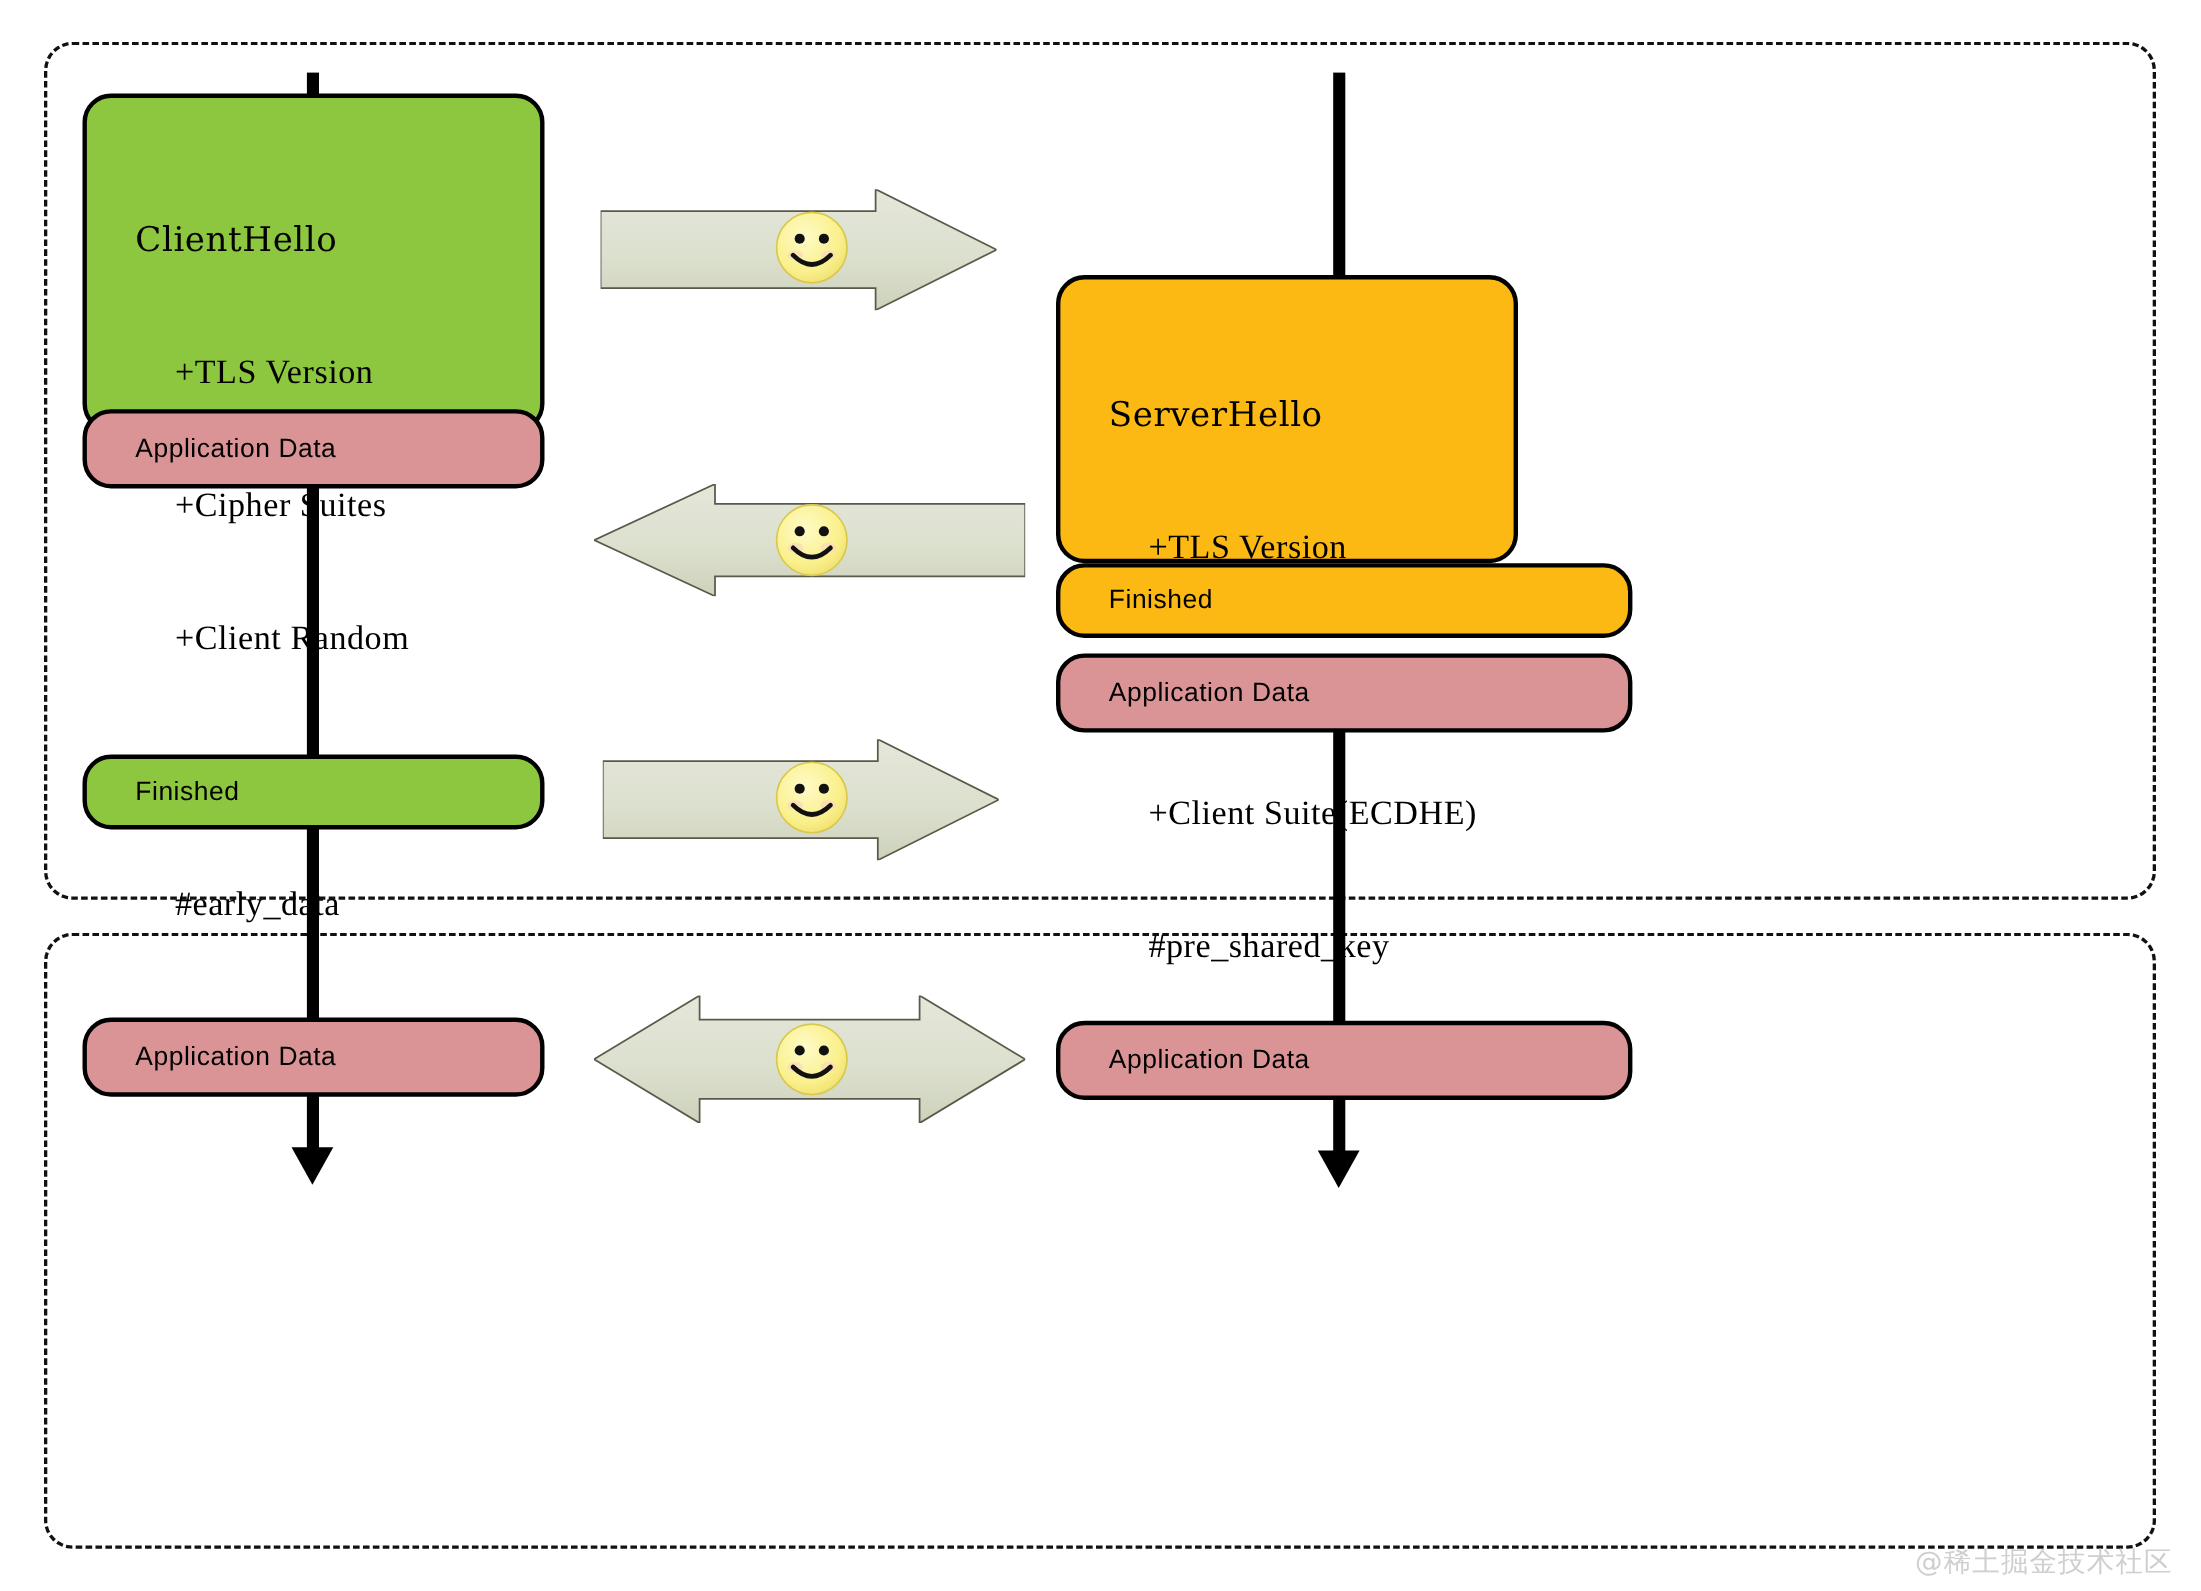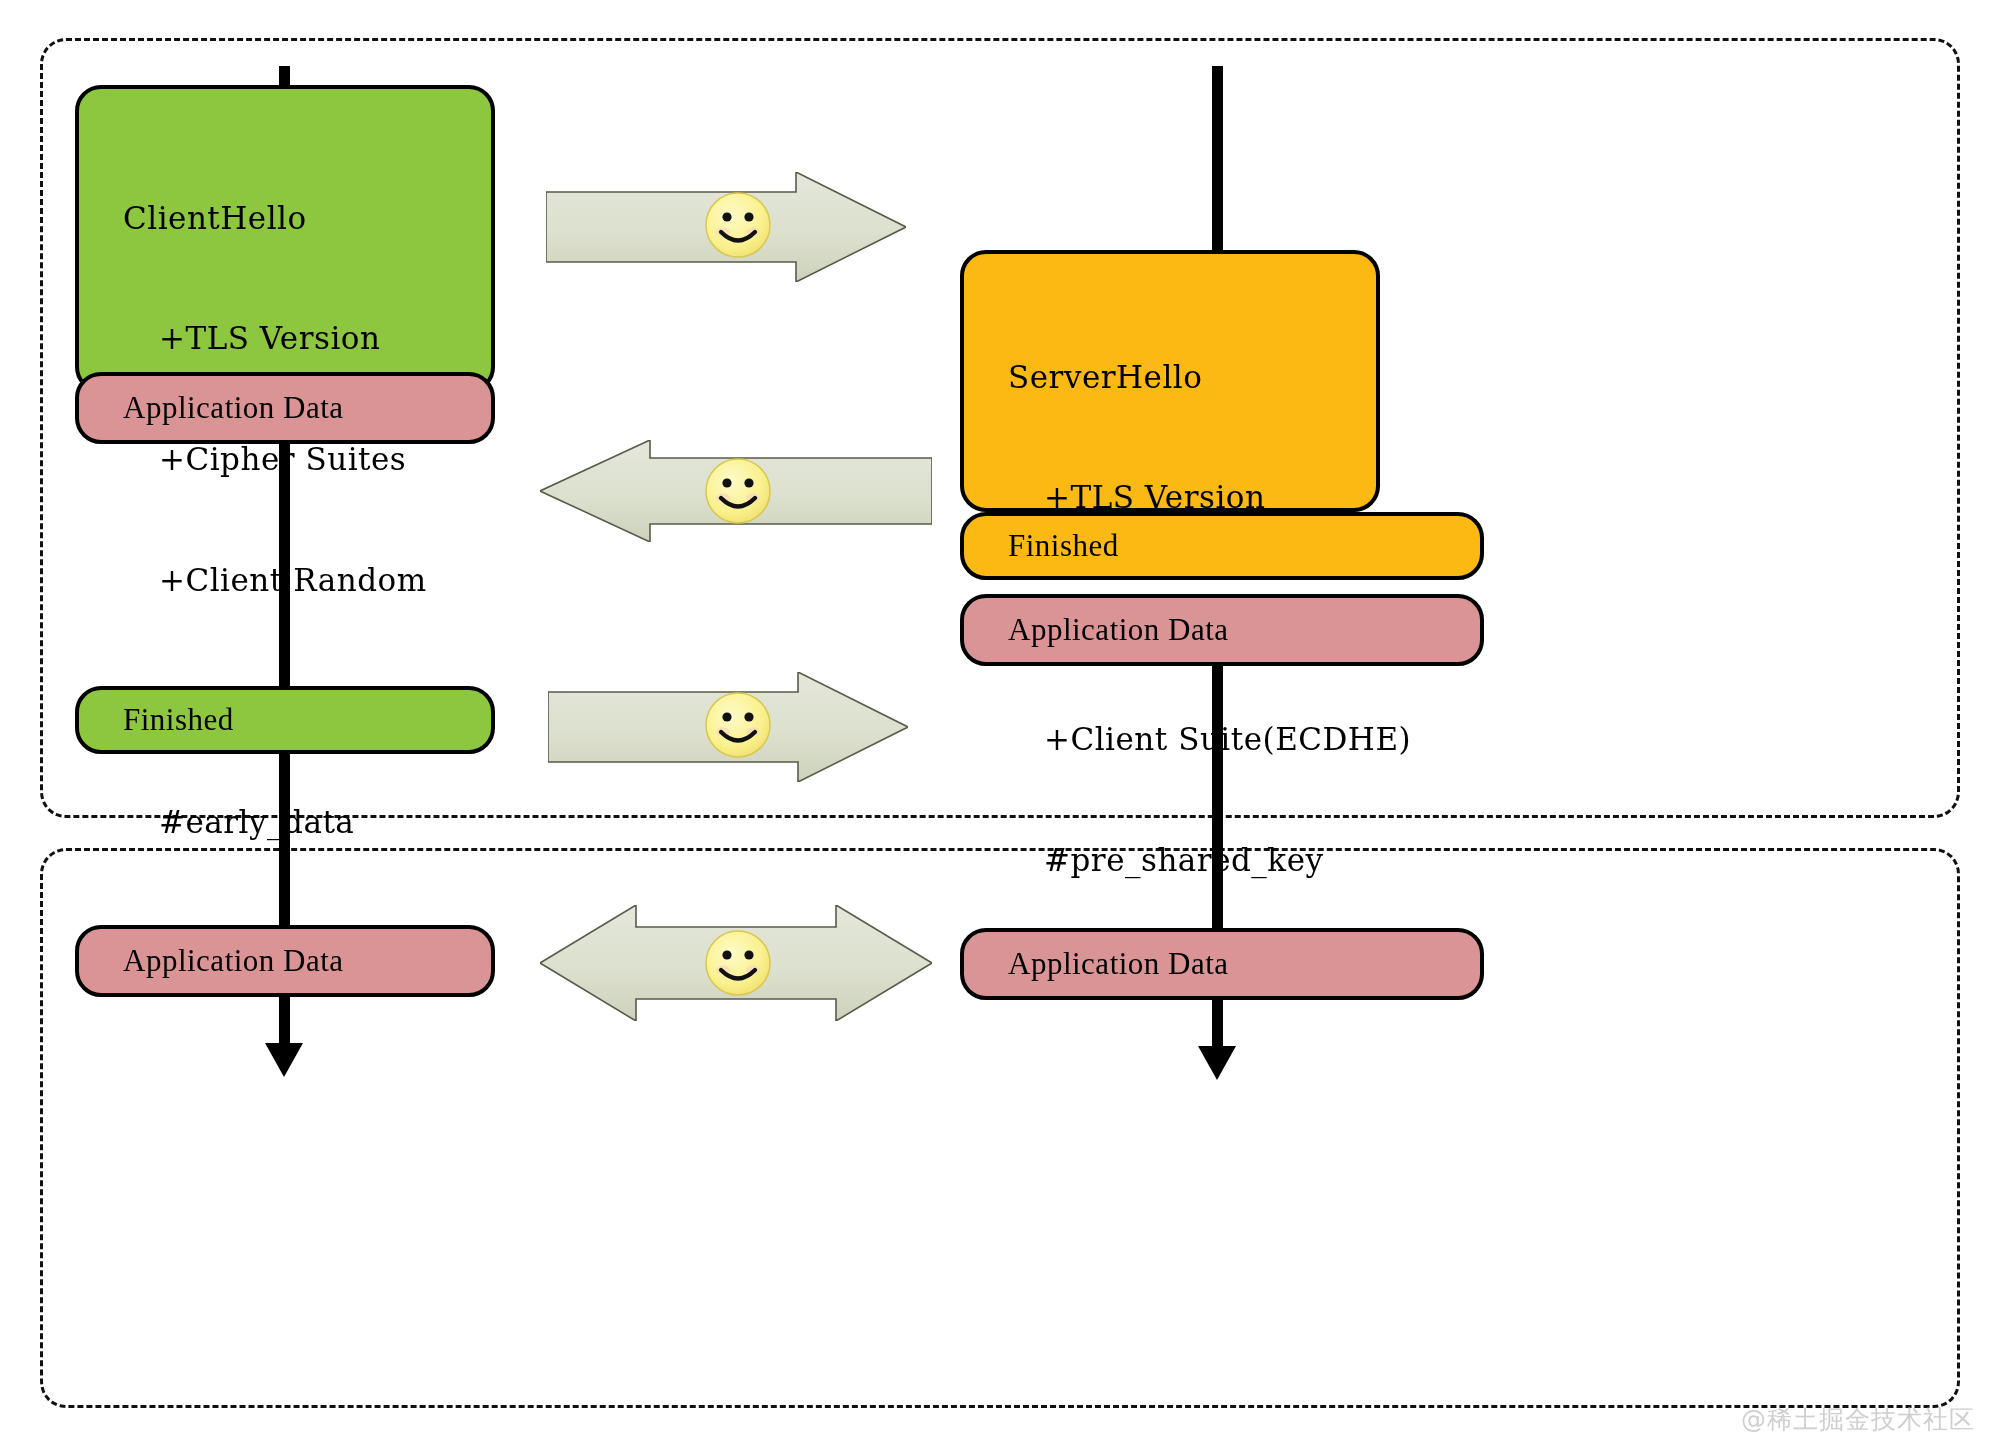--- a/index.html
+++ b/index.html
@@ -64,22 +64,22 @@
   }
   .msgbox.green  { background: #8CC63F; background: #8DC63F; }
   .msgbox.orange { background: #FDB913; background: #FCB813; }
   .msgbox.pink   { background: #DB9496; }
 
   .msgbox .lines {
     font-family: "DejaVu Serif", serif;
     font-size: 31px;
   }
   .msgbox .lines .l { display: block; }
-  .msgbox .lines .indent { padding-left: 36px; }
-  .msgbox.single { font-family: Liberation Serif, serif; font-size: 31px; text-align: right; }
+  .msgbox .lines .indent { padding-left: 36px; font-family: Liberation Serif, serif; }
+  .msgbox.single { font-family: Liberation Sans, sans-serif; font-size: 24px; text-align: right; }
 
   
   #box-clienthello  { left: 75px;  top: 85px;   width: 420px; height: 308px; align-items: flex-start; padding-top: 28px; }
   #box-client-app1  { left: 75px;  top: 372px;  width: 420px; height: 72px; }
   #box-client-fin   { left: 75px;  top: 686px;  width: 420px; height: 68px; }
   #box-client-app2  { left: 75px;  top: 925px;  width: 420px; height: 72px; }
 
   #box-serverhello  { left: 960px; top: 250px;  width: 420px; height: 262px; align-items: flex-start; padding-top: 22px; }
   #box-server-fin   { left: 960px; top: 512px;  width: 524px; height: 68px; }
   #box-server-app1  { left: 960px; top: 594px;  width: 524px; height: 72px; }

